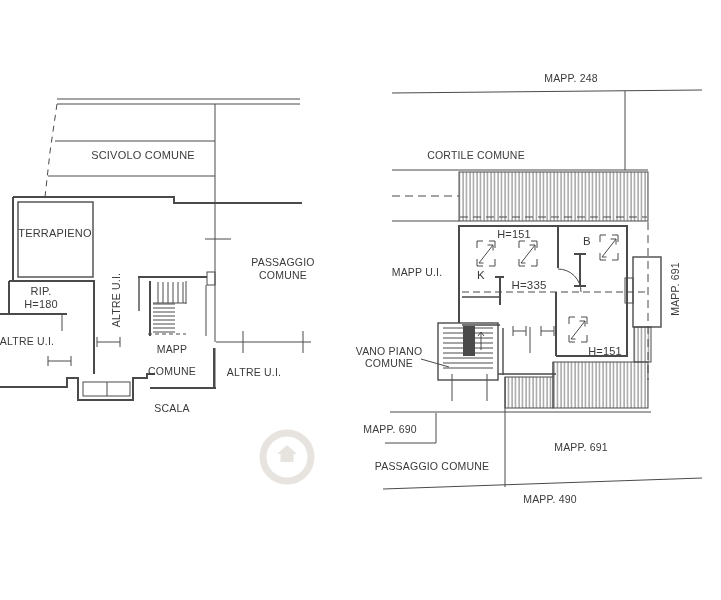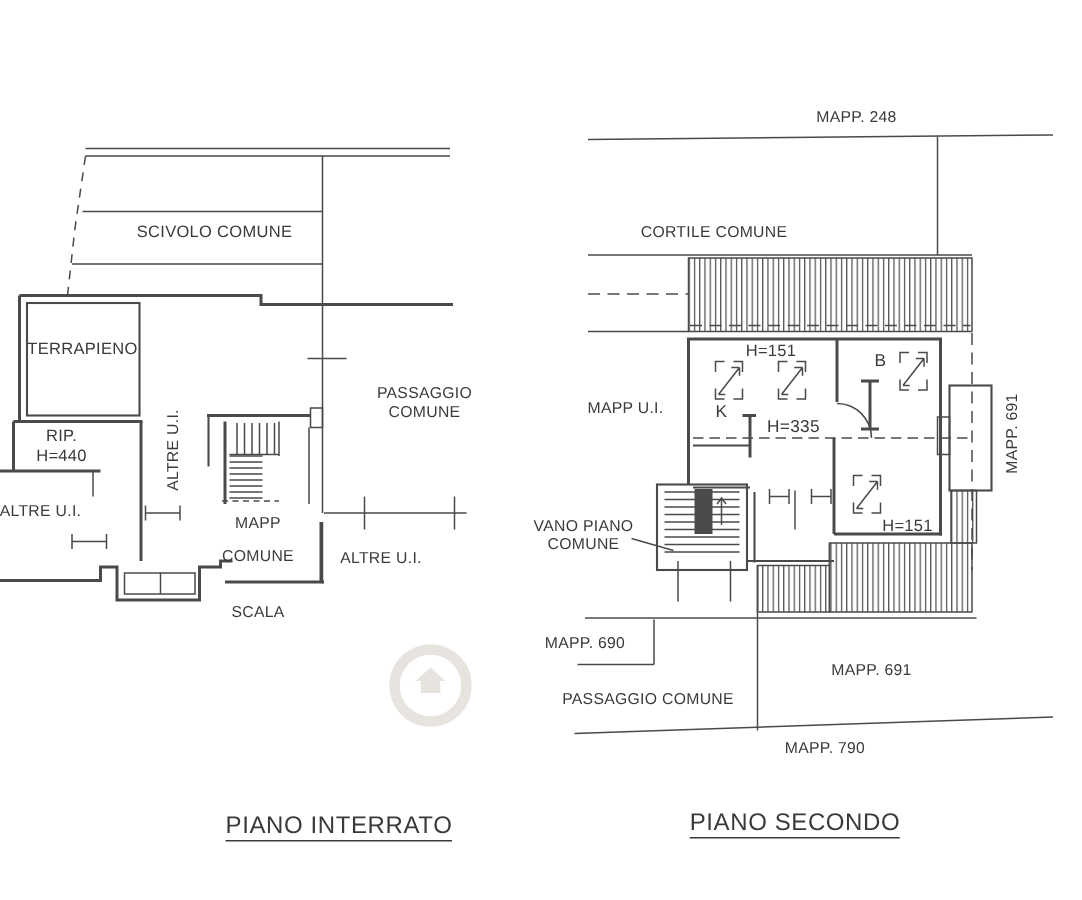--- a/index.html
+++ b/index.html
@@ -127,21 +127,21 @@
       <use href="#winsym" transform="translate(477,241)"></use>
       <use href="#winsym" transform="translate(519,241)"></use>
       <use href="#winsym" transform="translate(600,235)"></use>
       <use href="#winsym" transform="translate(569,317)"></use>
     </g>
   </svg>
 
   <div class="lbl s11" style="left:143px;top:150px;">SCIVOLO COMUNE</div>
   <div class="lbl s11" style="left:55px;top:228px;">TERRAPIENO</div>
   <div class="lbl s11" style="left:41px;top:286px;">RIP.</div>
-  <div class="lbl s11" style="left:41px;top:299px;">H=440</div>
+  <div class="lbl s11" style="left:41px;top:299px;">H=180</div>
   <div class="lbl s10" style="left:27px;top:336px;">ALTRE U.I.</div>
   <div class="lbl s10 vert" style="left:116px;top:300px;">ALTRE U.I.</div>
   <div class="lbl s10" style="left:254px;top:367px;">ALTRE U.I.</div>
   <div class="lbl s10" style="left:283px;top:257px;">PASSAGGIO</div>
   <div class="lbl s10" style="left:283px;top:270px;">COMUNE</div>
   <div class="lbl s10" style="left:172px;top:344px;">MAPP</div>
   <div class="lbl s10" style="left:172px;top:355px;margin-top:48px;">SCALA</div>
   <div class="lbl s10" style="left:172px;top:366px;">COMUNE</div>
 
   <div class="lbl s10" style="left:571px;top:73px;">MAPP. 248</div>
@@ -151,18 +151,16 @@
   <div class="lbl s12" style="left:587px;top:236px;">B</div>
   <div class="lbl s12" style="left:481px;top:270px;">K</div>
   <div class="lbl s12" style="left:529px;top:280px;">H=335</div>
   <div class="lbl s10 vert" style="left:675px;top:289px;">MAPP. 691</div>
   <div class="lbl s11" style="left:605px;top:346px;">H=151</div>
   <div class="lbl s10" style="left:389px;top:346px;">VANO PIANO</div>
   <div class="lbl s10" style="left:389px;top:358px;">COMUNE</div>
   <div class="lbl s10" style="left:390px;top:424px;">MAPP. 690</div>
   <div class="lbl s10" style="left:581px;top:442px;">MAPP. 691</div>
   <div class="lbl s10" style="left:432px;top:461px;">PASSAGGIO COMUNE</div>
-  <div class="lbl s10" style="left:550px;top:494px;">MAPP. 790</div>
+  <div class="lbl s10" style="left:550px;top:494px;">MAPP. 490</div>
 
-  <div class="lbl title" style="left:226px;top:543px;">PIANO INTERRATO</div>
-  <div class="lbl title" style="left:530px;top:541px;">PIANO SECONDO</div>
 
 </div>
 
 </body></html>

